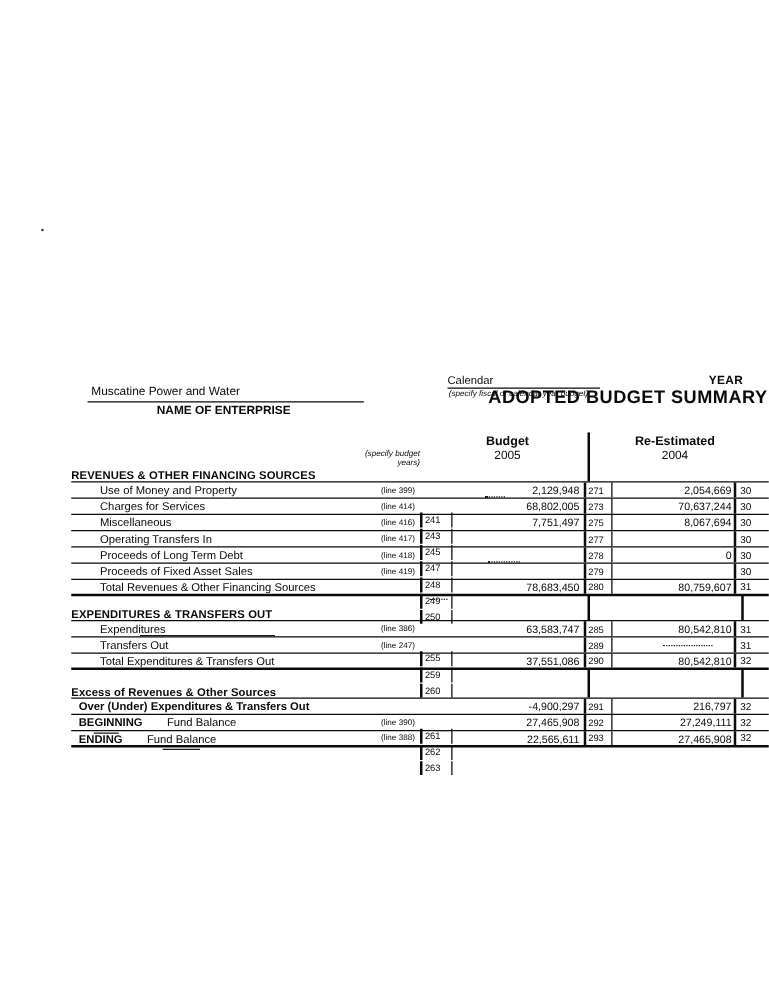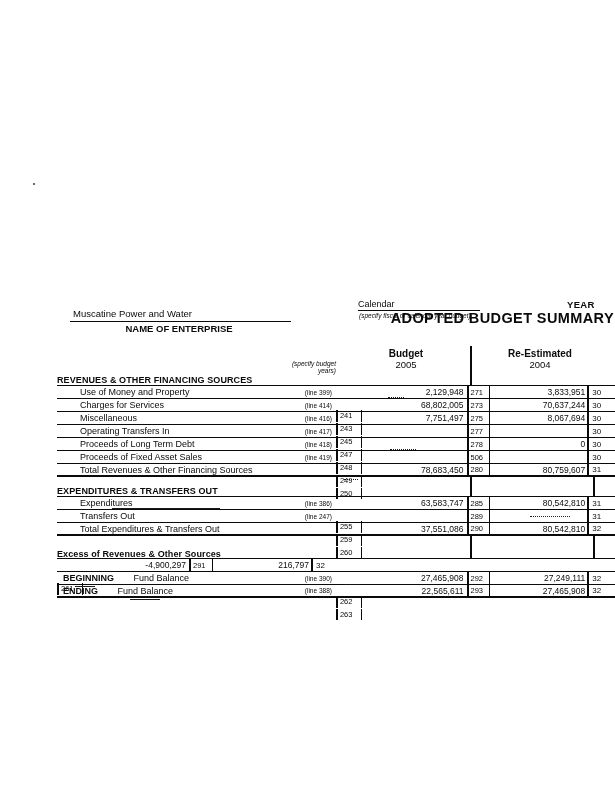--- a/index.html
+++ b/index.html
@@ -96,21 +96,21 @@
   <div class="abs tbl" id="tbl-0">
   <div class="row">
     <div class="cell c-label">
       <span class="lbl-b"></span>
           <span class="lbl">Use of Money and Property</span>
       <span class="lineref">(line 399)</span>
     </div>
     <div class="cell c-bno">241</div>
     <div class="cell c-bval">2,129,948</div>
     <div class="cell c-rno">271</div>
-    <div class="cell c-rval">3,833,951</div>
+    <div class="cell c-rval">2,054,669</div>
     <div class="cell c-edge">30</div>
   </div>
 
   <div class="row">
     <div class="cell c-label">
       <span class="lbl-b"></span>
           <span class="lbl">Charges for Services</span>
       <span class="lineref">(line 414)</span>
     </div>
     <div class="cell c-bno">243</div>
@@ -160,21 +160,21 @@
   </div>
 
   <div class="row">
     <div class="cell c-label">
       <span class="lbl-b"></span>
           <span class="lbl">Proceeds of Fixed Asset Sales</span>
       <span class="lineref">(line 419)</span>
     </div>
     <div class="cell c-bno">249</div>
     <div class="cell c-bval"></div>
-    <div class="cell c-rno">506</div>
+    <div class="cell c-rno">279</div>
     <div class="cell c-rval"></div>
     <div class="cell c-edge">30</div>
   </div>
 
   <div class="row total">
     <div class="cell c-label">
       <span class="lbl-b"></span>
           <span class="lbl">Total Revenues &amp; Other Financing Sources</span>
       <span class="lineref"></span>
     </div>
@@ -224,20 +224,25 @@
     <div class="cell c-bval">37,551,086</div>
     <div class="cell c-rno">290</div>
     <div class="cell c-rval">80,542,810</div>
     <div class="cell c-edge">32</div>
   </div>
 </div>
 
   <div class="abs sec-h" id="sech-2">Excess of Revenues &amp; Other Sources</div>
   <div class="abs tbl" id="tbl-2">
   <div class="row">
+    <div class="cell c-label">
+      <span class="lbl-b">Over (Under) Expenditures &amp; Transfers Out</span>
+          <span class="lbl"></span>
+      <span class="lineref"></span>
+    </div>
     <div class="cell c-bno">261</div>
     <div class="cell c-bval">-4,900,297</div>
     <div class="cell c-rno">291</div>
     <div class="cell c-rval">216,797</div>
     <div class="cell c-edge">32</div>
   </div>
 
   <div class="row">
     <div class="cell c-label">
       <span class="lbl-b">BEGINNING</span>

